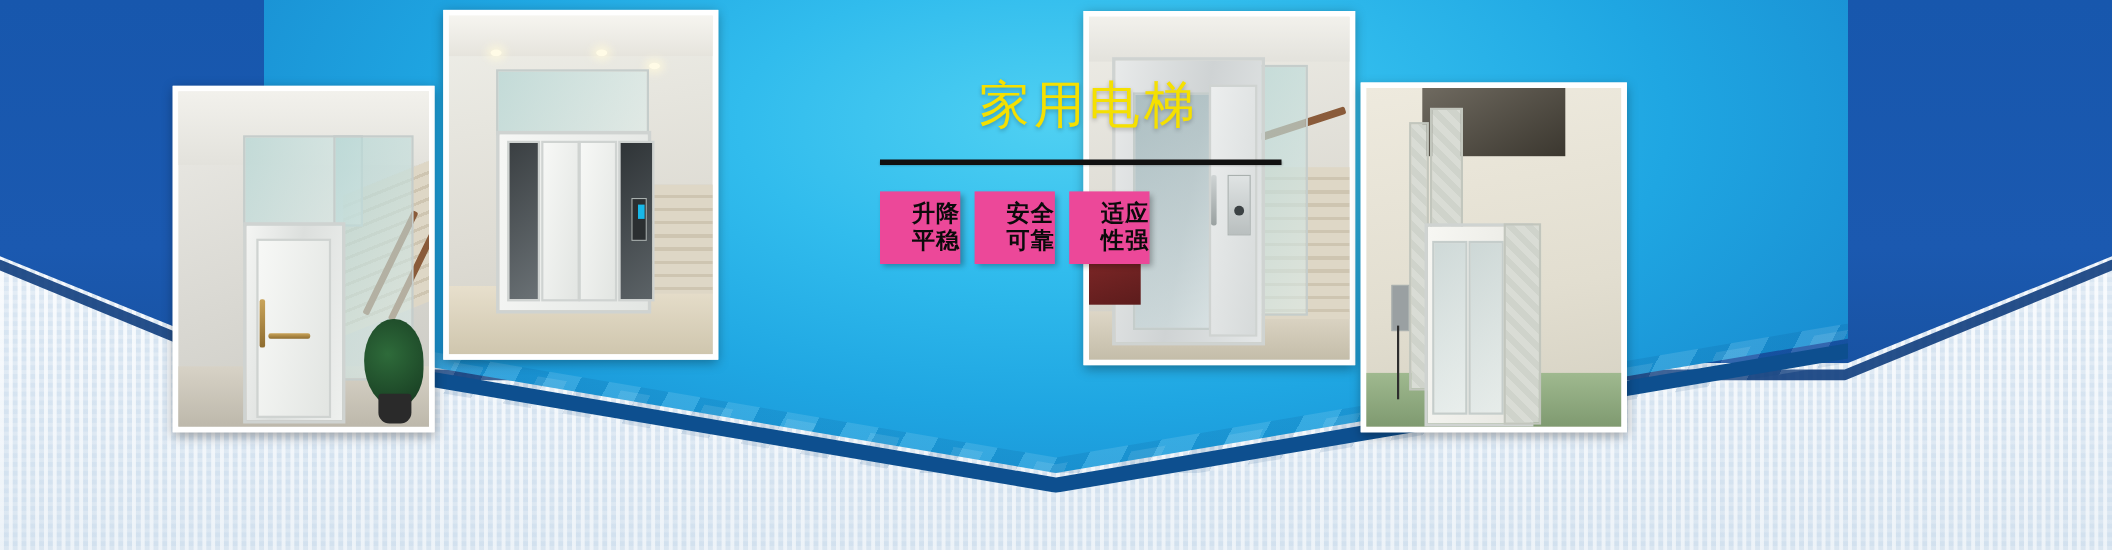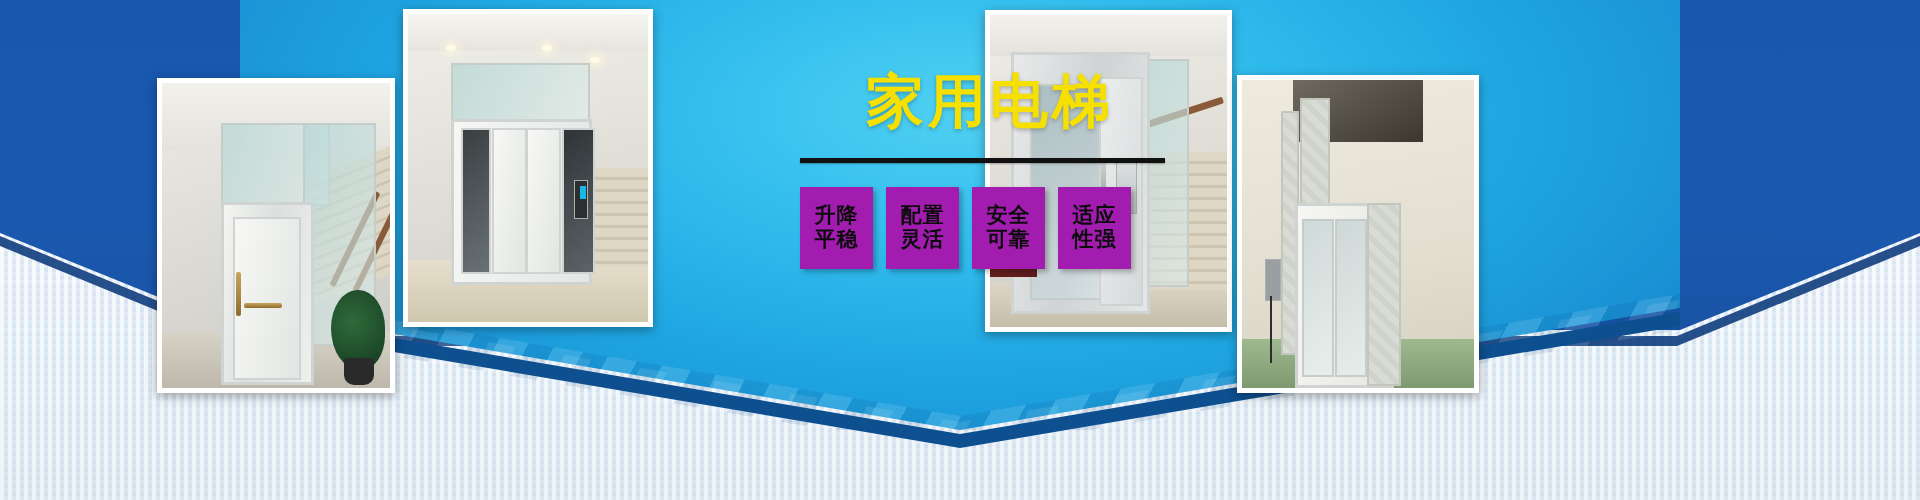--- a/index.html
+++ b/index.html
@@ -99,38 +99,38 @@
   .plant{position:absolute;background:radial-gradient(circle at 40% 40%,#2e6b3a,#15371f);border-radius:50% 50% 45% 55%;}
   .pot{position:absolute;background:#2a2a2a;border-radius:3px 3px 10px 10px;}
   .light{position:absolute;width:10px;height:6px;border-radius:50%;background:#fffbe6;box-shadow:0 0 8px 4px rgba(255,250,220,.7);}
   .hole{position:absolute;background:linear-gradient(150deg,#6f6a60,#3b372f);}
   .wrap{position:absolute;background:repeating-linear-gradient(45deg,#d9dcd5 0 6px,#cfd3cb 6px 12px);border:2px solid #c2c6bd;}
   .greenfloor{position:absolute;left:0;right:0;bottom:0;height:16%;background:linear-gradient(180deg,#9fb98f,#7f9a70);}
 
   
   .textblock{position:absolute;left:800px;top:70px;width:380px;}
   .title{
-    font-size:58px;font-weight:700;color:#f5e000;letter-spacing:4px;
+    font-size:46px;font-weight:400;color:#f5e000;letter-spacing:4px;
     text-align:center;line-height:1.1;margin:0;
     text-shadow:0 2px 4px rgba(0,0,0,.25);
   }
   .divider{
     width:365px;height:5px;background:#111;margin:24px 0 0 0;
     box-shadow:0 1px 2px rgba(0,0,0,.3);
   }
   .subtitle-row{display:flex;align-items:center;gap:12px;margin-top:26px;}
   .arrow-icon{width:26px;height:26px;flex:0 0 26px;}
   .subtitle{
     font-size:25px;color:#ffffff;letter-spacing:1px;white-space:nowrap;
     text-shadow:0 1px 3px rgba(0,0,0,.25);
   }
   .badges{display:flex;gap:13px;margin-top:24px;}
   .badge{
-    width:73px;height:82px;background:#a21caf;
-    display:flex;flex-direction:column;align-items:center;justify-content:center;
+    width:73px;height:66px;background:#ec4899;
+    display:flex;flex-direction:column;align-items:flex-end;justify-content:center;
     box-shadow:3px 3px 5px rgba(0,0,0,.28);
   }
   .badge span{
     display:block;font-size:21px;font-weight:700;color:#0b0b0b;
     line-height:1.12;letter-spacing:1px;
   }
 </style>
 </head>
 <body>
 
@@ -234,24 +234,20 @@
 
     <div class="divider"></div>
 
 
     <div class="badges">
       <div class="badge">
         <span>升降</span>
         <span>平稳</span>
       </div>
       <div class="badge">
-        <span>配置</span>
-        <span>灵活</span>
-      </div>
-      <div class="badge">
         <span>安全</span>
         <span>可靠</span>
       </div>
       <div class="badge">
         <span>适应</span>
         <span>性强</span>
       </div>
     </div>
 
   </div>

